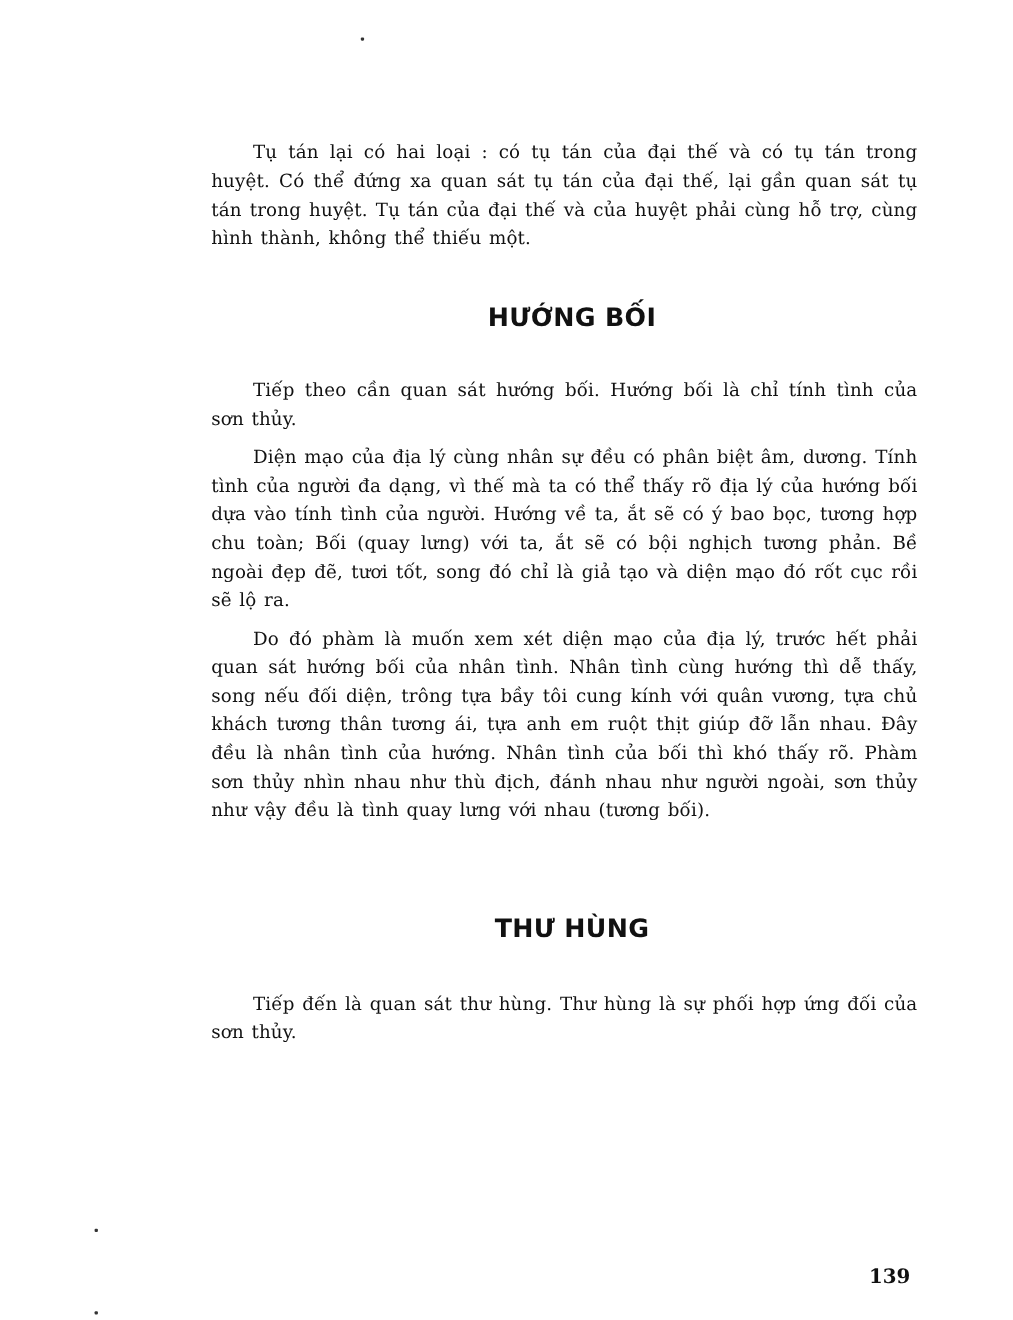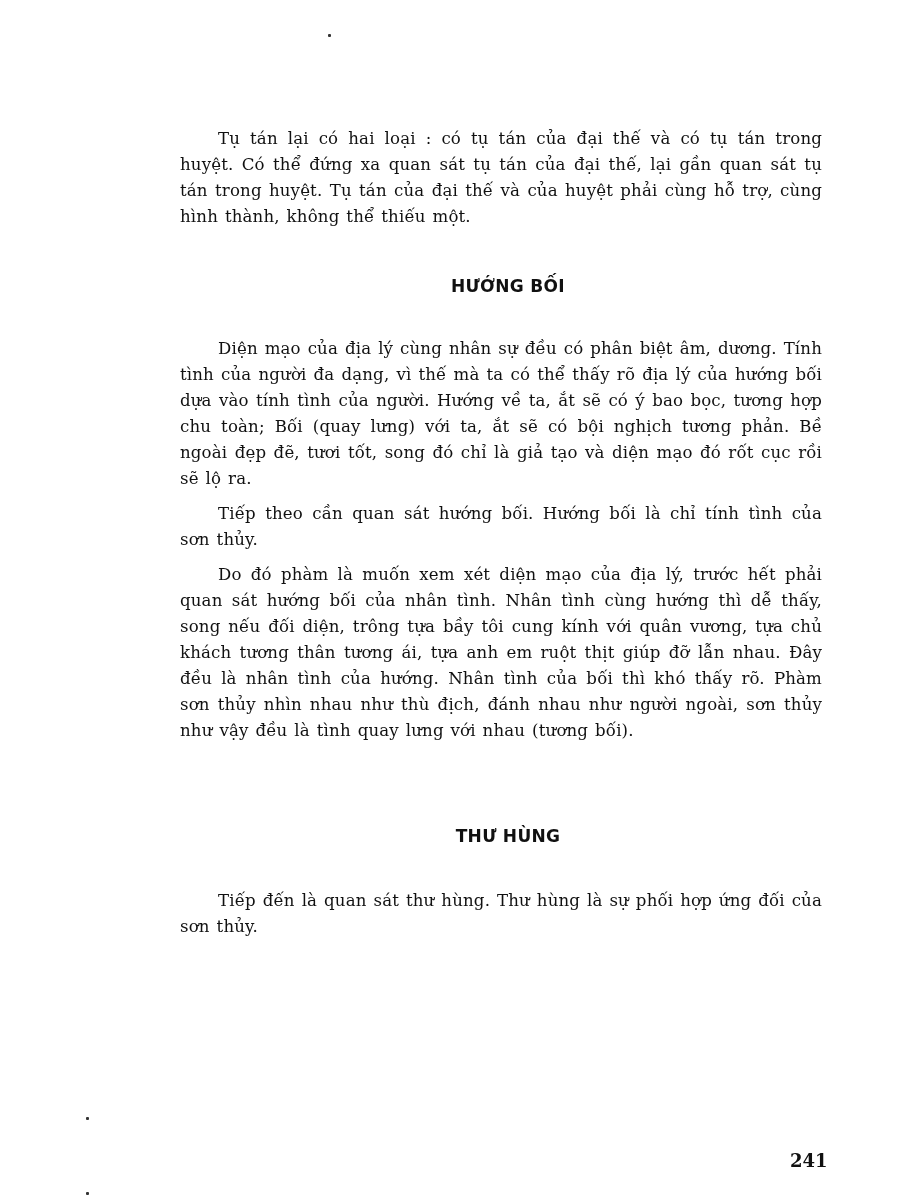--- a/index.html
+++ b/index.html
@@ -10,38 +10,38 @@
     body {
       width: 921px;
       height: 1200px;
       position: relative;
       overflow: hidden;
       color: #111111;
       font-family: "DejaVu Serif", "Liberation Serif", serif;
     }
     .page {
       position: absolute;
-      left: 180px;
+      left: 192px;
       top: 126px;
       width: 642px;
     }
     .para {
       margin: 0;
       font-size: 16.6px;
       line-height: 26px;
       text-align: justify;
       text-indent: 38px;
       letter-spacing: 0.15px;
       word-spacing: 1.5px;
     }
     .para + .para { margin-top: 9px; }
     .heading {
       font-family: "DejaVu Sans", "Liberation Sans", sans-serif;
       font-weight: bold;
-      font-size: 17px;
+      font-size: 23px;
       text-align: center;
       margin: 0;
       letter-spacing: 0.3px;
       padding-left: 14px;
     }
     .h1 { margin-top: 46px; margin-bottom: 40px; }
     .h2 { margin-top: 82px; margin-bottom: 42px; }
     .page-number {
       position: absolute;
       left: 790px;
@@ -65,24 +65,24 @@
 <div class="speck" style="left:86px; top:1117px;"></div>
 <div class="speck" style="left:86px; top:1192px;"></div>
 
 <main class="page">
   <section>
     <p class="para">Tụ tán lại có hai loại : có tụ tán của đại thế và có tụ tán trong huyệt. Có thể đứng xa quan sát tụ tán của đại thế, lại gần quan sát tụ tán trong huyệt. Tụ tán của đại thế và của huyệt phải cùng hỗ trợ, cùng hình thành, không thể thiếu một.</p>
   </section>
 
   <section>
     <h2 class="heading h1">HƯỚNG BỐI</h2>
+    <p class="para">Tiếp theo cần quan sát hướng bối. Hướng bối là chỉ tính tình của sơn thủy.</p>
     <p class="para">Diện mạo của địa lý cùng nhân sự đều có phân biệt âm, dương. Tính tình của người đa dạng, vì thế mà ta có thể thấy rõ địa lý của hướng bối dựa vào tính tình của người. Hướng về ta, ắt sẽ có ý bao bọc, tương hợp chu toàn; Bối (quay lưng) với ta, ắt sẽ có bội nghịch tương phản. Bề ngoài đẹp đẽ, tươi tốt, song đó chỉ là giả tạo và diện mạo đó rốt cục rồi sẽ lộ ra.</p>
-    <p class="para">Tiếp theo cần quan sát hướng bối. Hướng bối là chỉ tính tình của sơn thủy.</p>
     <p class="para">Do đó phàm là muốn xem xét diện mạo của địa lý, trước hết phải quan sát hướng bối của nhân tình. Nhân tình cùng hướng thì dễ thấy, song nếu đối diện, trông tựa bầy tôi cung kính với quân vương, tựa chủ khách tương thân tương ái, tựa anh em ruột thịt giúp đỡ lẫn nhau. Đây đều là nhân tình của hướng. Nhân tình của bối thì khó thấy rõ. Phàm sơn thủy nhìn nhau như thù địch, đánh nhau như người ngoài, sơn thủy như vậy đều là tình quay lưng với nhau (tương bối).</p>
   </section>
 
   <section>
     <h2 class="heading h2">THƯ HÙNG</h2>
     <p class="para">Tiếp đến là quan sát thư hùng. Thư hùng là sự phối hợp ứng đối của sơn thủy.</p>
   </section>
 </main>
 
-<div class="page-number">241</div>
+<div class="page-number">139</div>
 
 </body></html>

